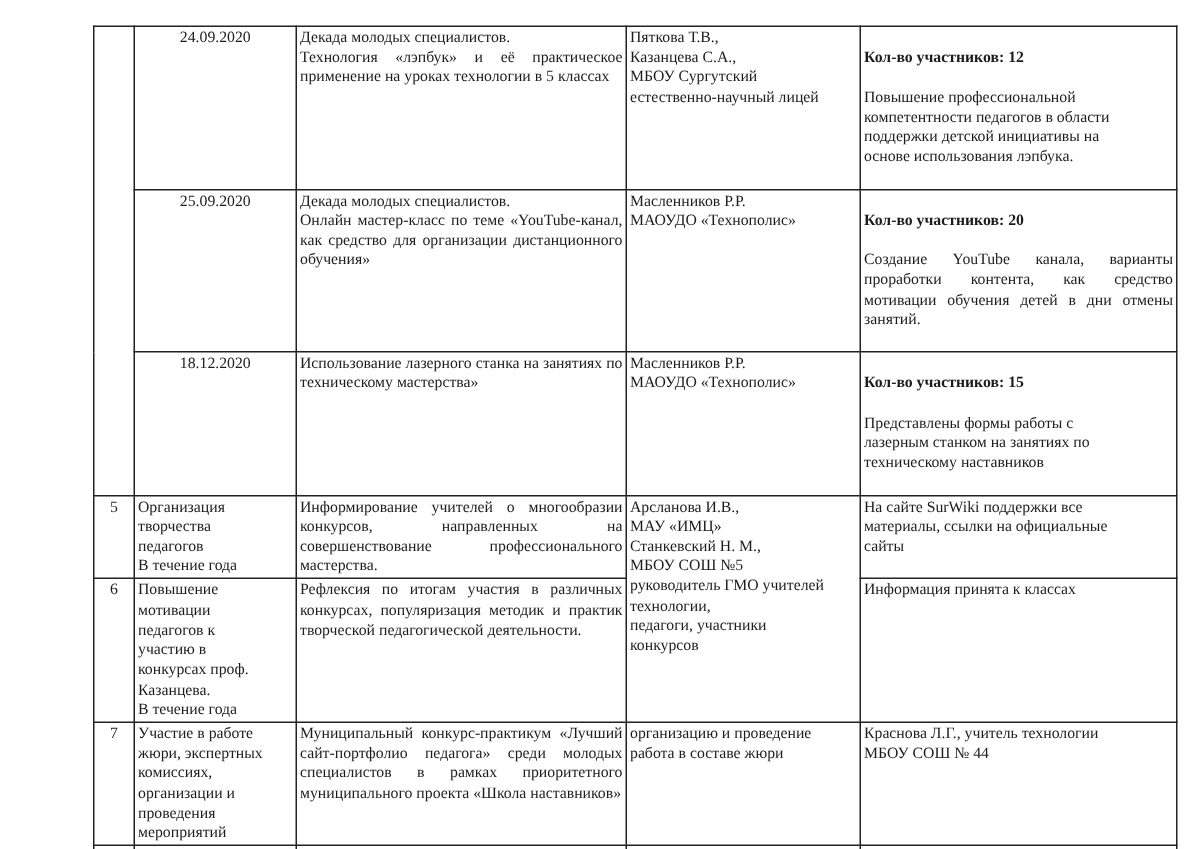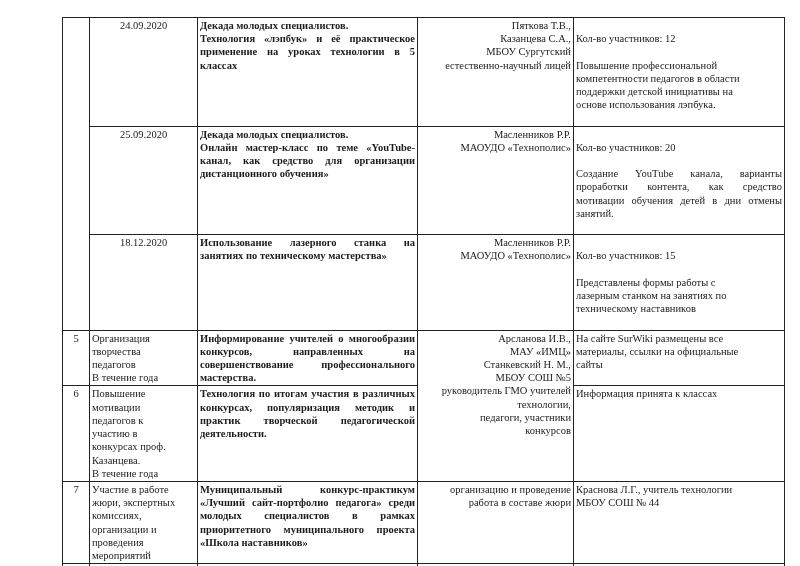--- a/index.html
+++ b/index.html
@@ -18,24 +18,24 @@
     border:1px solid #222;
     vertical-align:top;
     font-size:10.5px;line-height:13.2px;
     padding:1px 2px;
     overflow:hidden;
   }
   td.num{text-align:center;padding-top:1px;}
   td.num.low{padding-top:10px;}
   td.date{text-align:center;padding-top:2px;}
   td.cat{text-align:left;white-space:pre-line;padding:1px 3px;}
-  td.desc{text-align:justify;white-space:pre-line;padding:1px 5px;font-weight:bold;}
-  td.part{text-align:right;white-space:pre-line;padding:1px 3px;}
+  td.desc{text-align:justify;white-space:pre-line;padding:1px 5px;}
+  td.part{text-align:left;white-space:pre-line;padding:1px 3px;}
   td.res{text-align:left;white-space:pre-line;padding:1px 4px;}
-  td.res .hd{font-weight:normal;white-space:pre-line;}
+  td.res .hd{font-weight:bold;white-space:pre-line;}
   td.res .bd.jst{text-align:justify;white-space:normal;}
 </style>
 </head>
 <body>
 
 <div class="page">
   <table class="doc">
     <colgroup>
       <col style="width:27px">
         <col style="width:108px">
@@ -96,35 +96,35 @@
 В течение года</td>
       <td class="desc">Информирование учителей о многообразии конкурсов, направленных на совершенствование профессионального мастерства.</td>
       <td class="part" rowspan="2">Арсланова И.В.,
 МАУ «ИМЦ»
 Станкевский Н. М.,
 МБОУ СОШ №5
 руководитель ГМО учителей
 технологии,
 педагоги, участники
 конкурсов</td>
-      <td class="res">На сайте SurWiki размещены все
+      <td class="res">На сайте SurWiki поддержки все
 материалы, ссылки на официальные
 сайты</td>
     </tr>
 
     <tr style="height:91px">
       <td class="num">6</td>
       <td class="cat">Повышение
 мотивации
 педагогов к
 участию в
 конкурсах проф.
 Казанцева.
 В течение года</td>
-      <td class="desc">Технология по итогам участия в различных конкурсах, популяризация методик и практик творческой педагогической деятельности.</td>
+      <td class="desc">Рефлексия по итогам участия в различных конкурсах, популяризация методик и практик творческой педагогической деятельности.</td>
       <td class="res">Информация принята к классах</td>
     </tr>
 
     <tr style="height:82px">
       <td class="num">7</td>
       <td class="cat">Участие в работе
 жюри, экспертных
 комиссиях,
 организации и
 проведения

